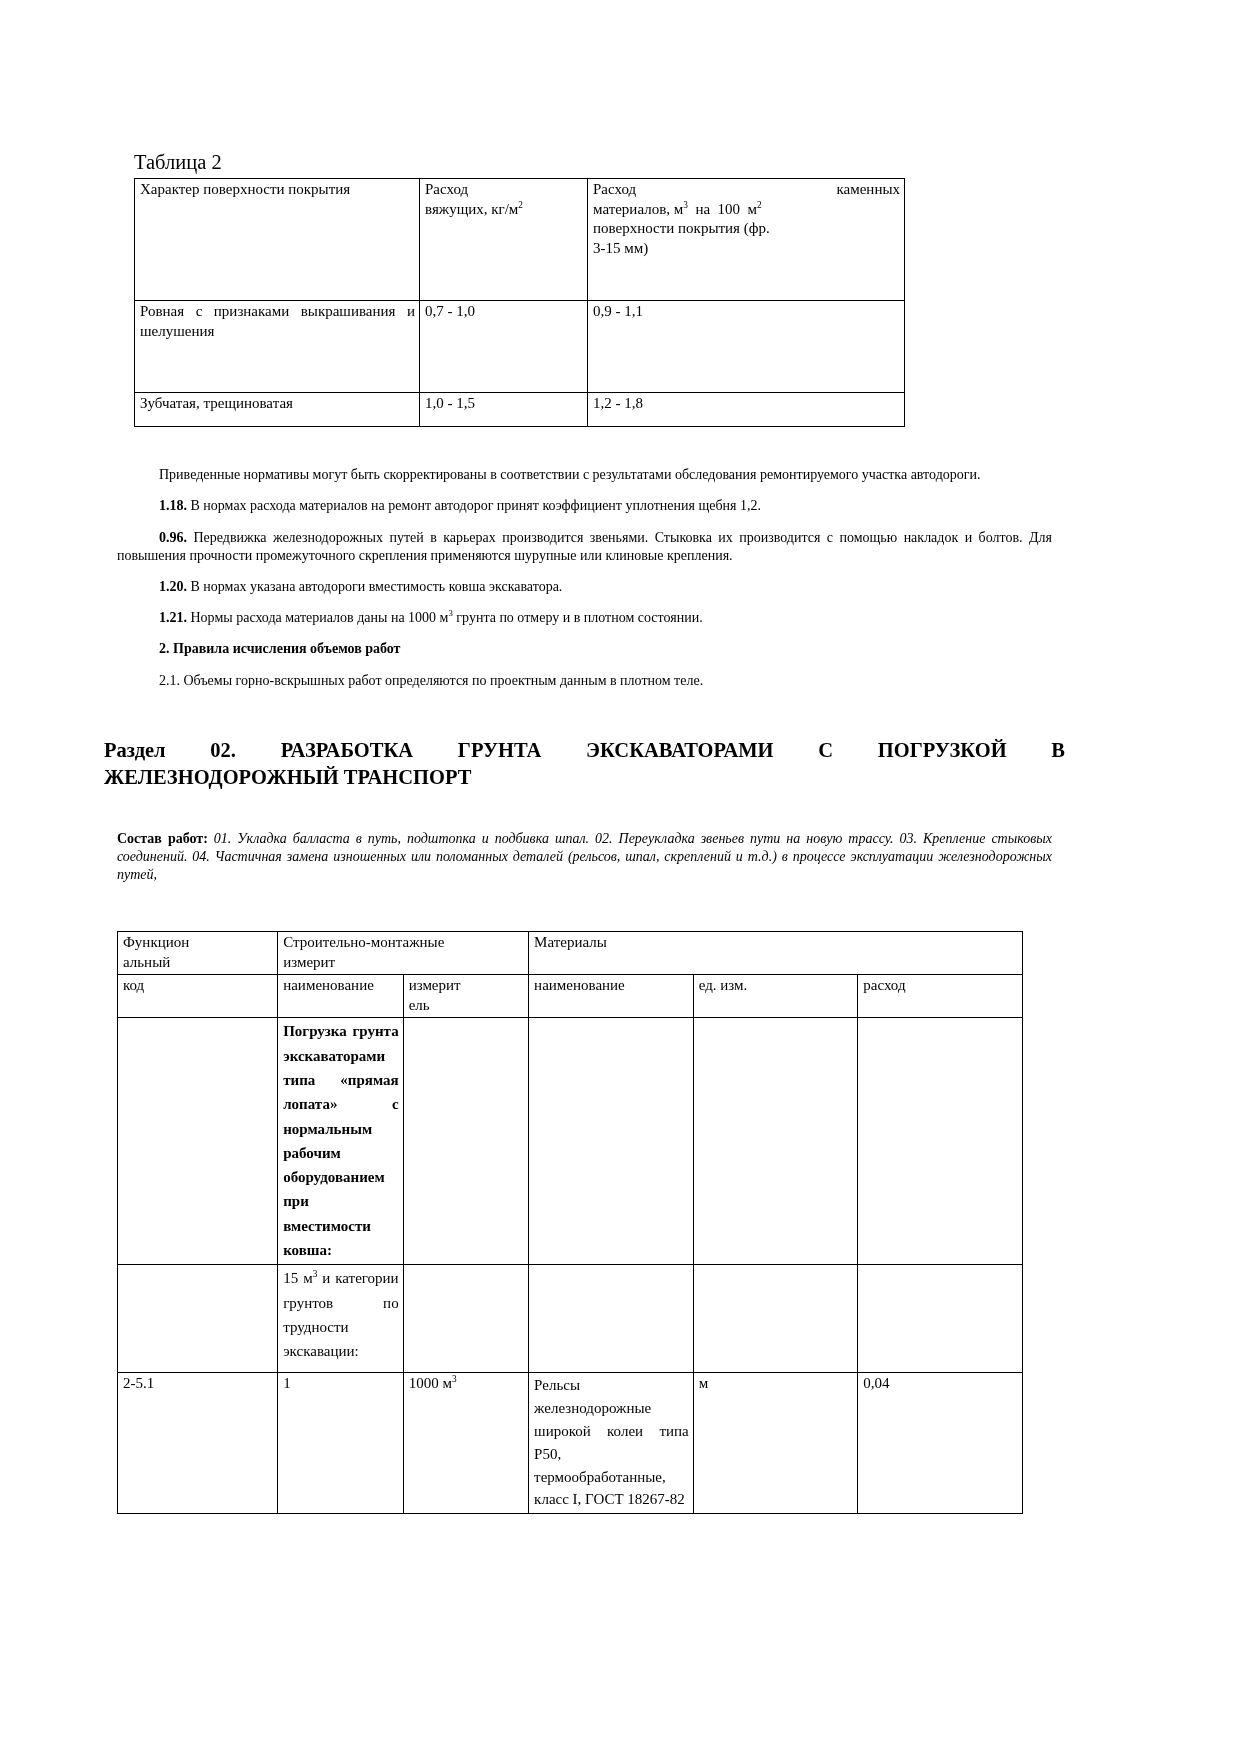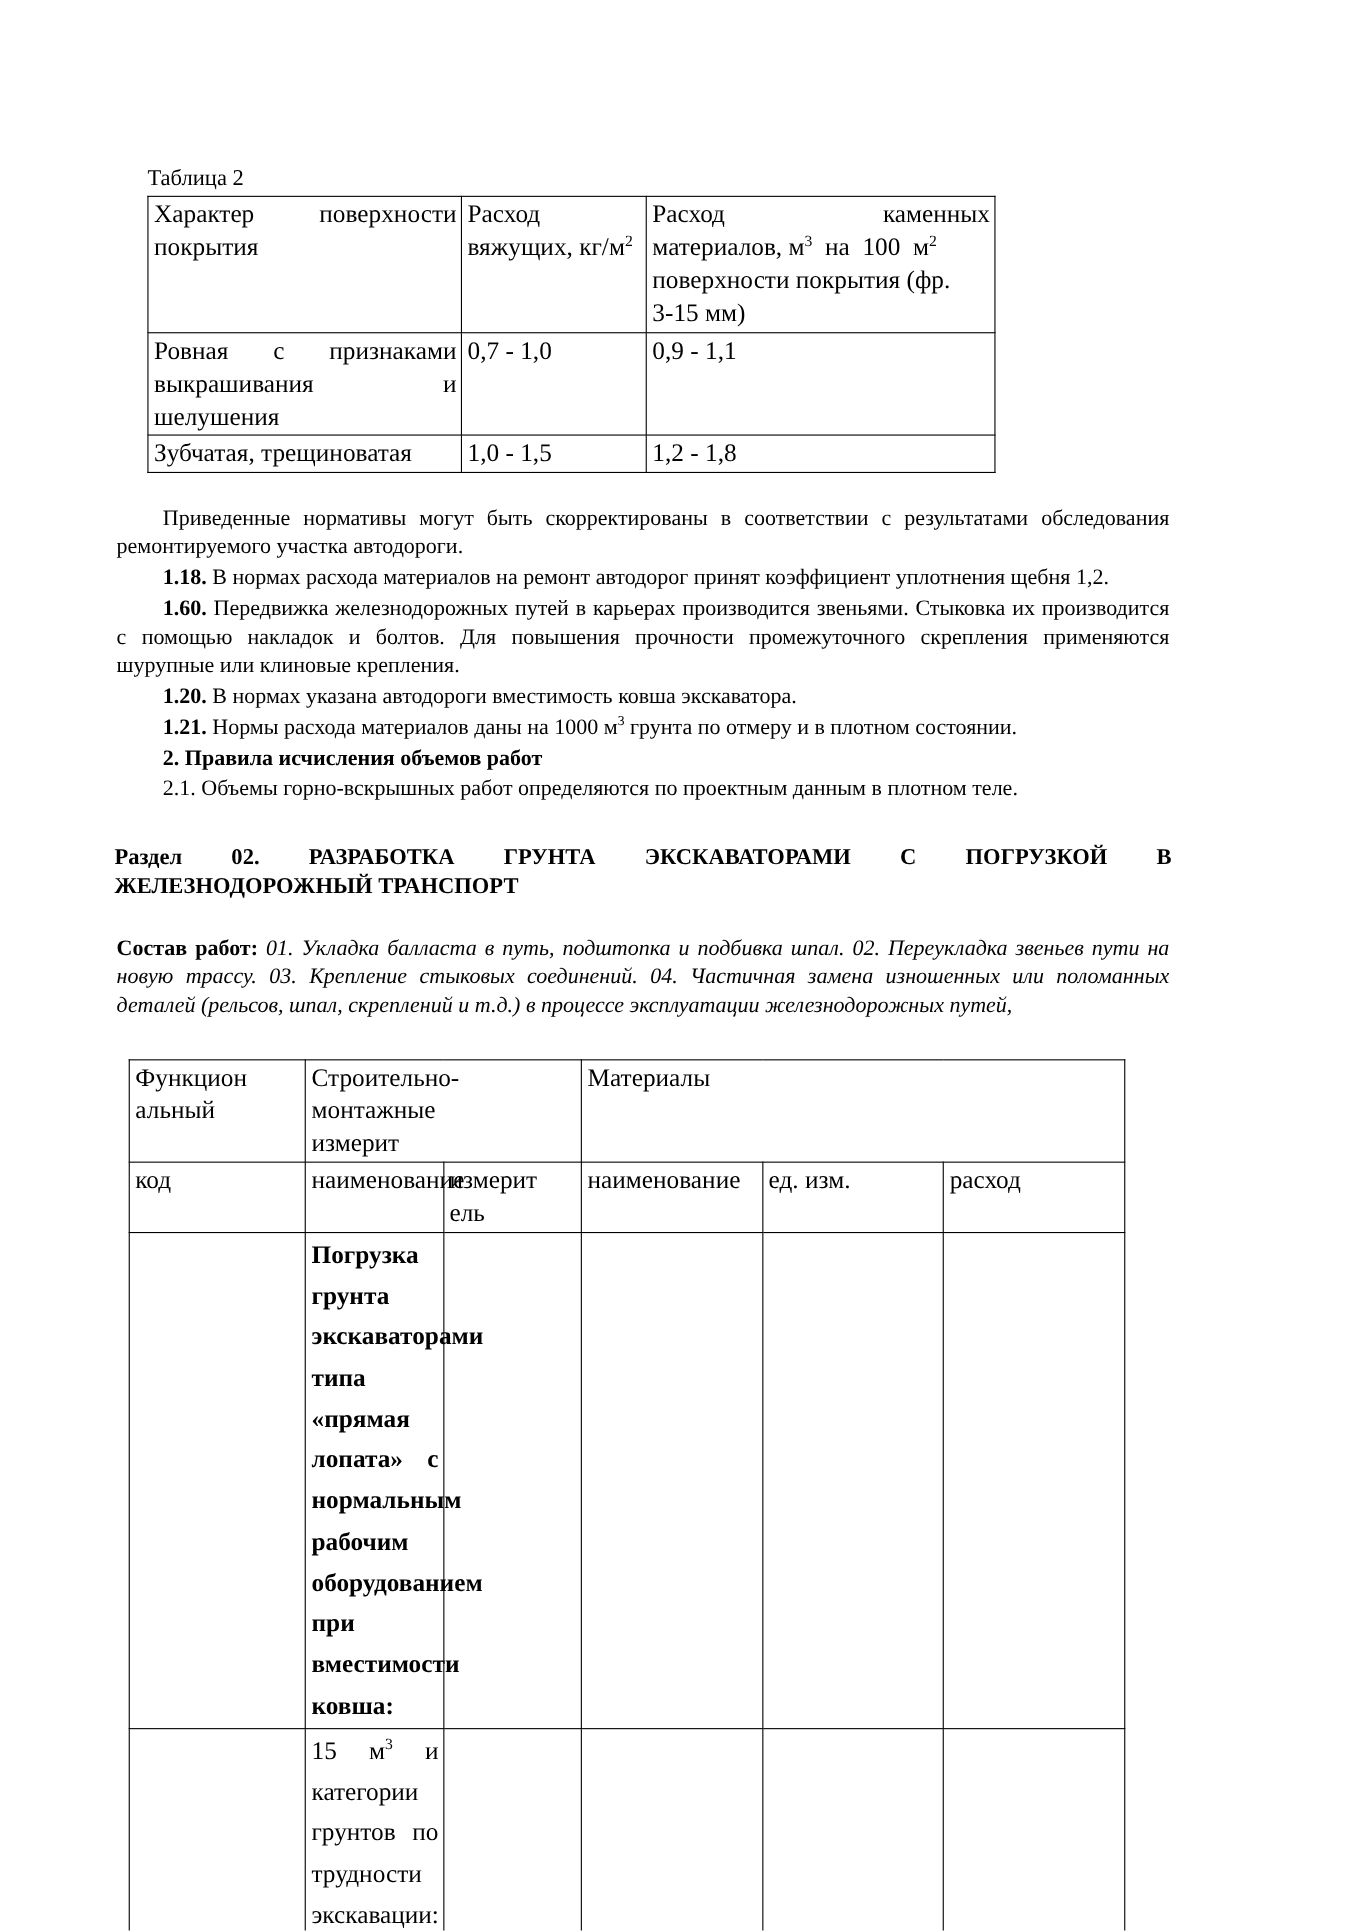--- a/index.html
+++ b/index.html
@@ -24,23 +24,23 @@
     padding: 150px 175px 0 104px;
   }
 
   
   .cap {
     font-size: 20.5px;
     line-height: 1.18;
     margin: 0 0 4px 30px;
   }
   p.body {
-    font-size: 20px;
+    font-size: 14px;
     line-height: 1.30;
-    margin: 2px;
+    margin: 13px;
     text-align: justify;
     text-indent: 42px;
     hyphens: none;
   }
   p.body.noindent { text-indent: 0; }
   .b { font-weight: bold; }
   .i { font-style: italic; }
   sup { font-size: 0.62em; vertical-align: super; line-height: 0; }
   .gap-md { height: 26px; }
   .gap-lg { height: 34px; }
@@ -58,21 +58,21 @@
   .tbl-title {
     font-size: 20.5px;
     line-height: 1.30;
     margin: 0;
     text-align: left;
   }
 
   
   table {
     border-collapse: collapse;
-    font-size: 23px;
+    font-size: 15px;
     line-height: 1.30;
     table-layout: fixed;
   }
   table td, table th {
     border: 1.6px solid #000;
     vertical-align: top;
     padding: 1px 4px 2px 5px;
     font-weight: normal;
     text-align: left;
   }
@@ -144,21 +144,21 @@
       </tr>
     </tbody>
   </table>
 
   <div class="gap-md"></div>
 
   <p class="body">Приведенные нормативы могут быть скорректированы в соответствии с результатами обследования ремонтируемого участка автодороги.</p>
 
   <p class="body"><span class="b">1.18.</span><span> В нормах расхода материалов на ремонт автодорог принят коэффициент уплотнения щебня 1,2.</span></p>
 
-  <p class="body"><span class="b">1.60.</span><span> Передвижка железнодорожных путей в карьерах производится звеньями. Стыковка их производится с помощью накладок и болтов. Для повышения прочности промежуточного скрепления применяются шурупные или клиновые крепления.</span></p>
+  <p class="body"><span class="b">0.96.</span><span> Передвижка железнодорожных путей в карьерах производится звеньями. Стыковка их производится с помощью накладок и болтов. Для повышения прочности промежуточного скрепления применяются шурупные или клиновые крепления.</span></p>
 
   <p class="body"><span class="b">1.20.</span><span> В нормах указана автодороги вместимость ковша экскаватора.</span></p>
 
   <p class="body"><span class="b">1.21.</span><span> Нормы расхода материалов даны на 1000 м</span><sup>3</sup><span> грунта по отмеру и в плотном состоянии.</span></p>
 
   <p class="body b">2. Правила исчисления объемов работ</p>
 
   <p class="body">2.1. Объемы горно-вскрышных работ определяются по проектным данным в плотном теле.</p>
 
   <div class="gap-lg"></div>

